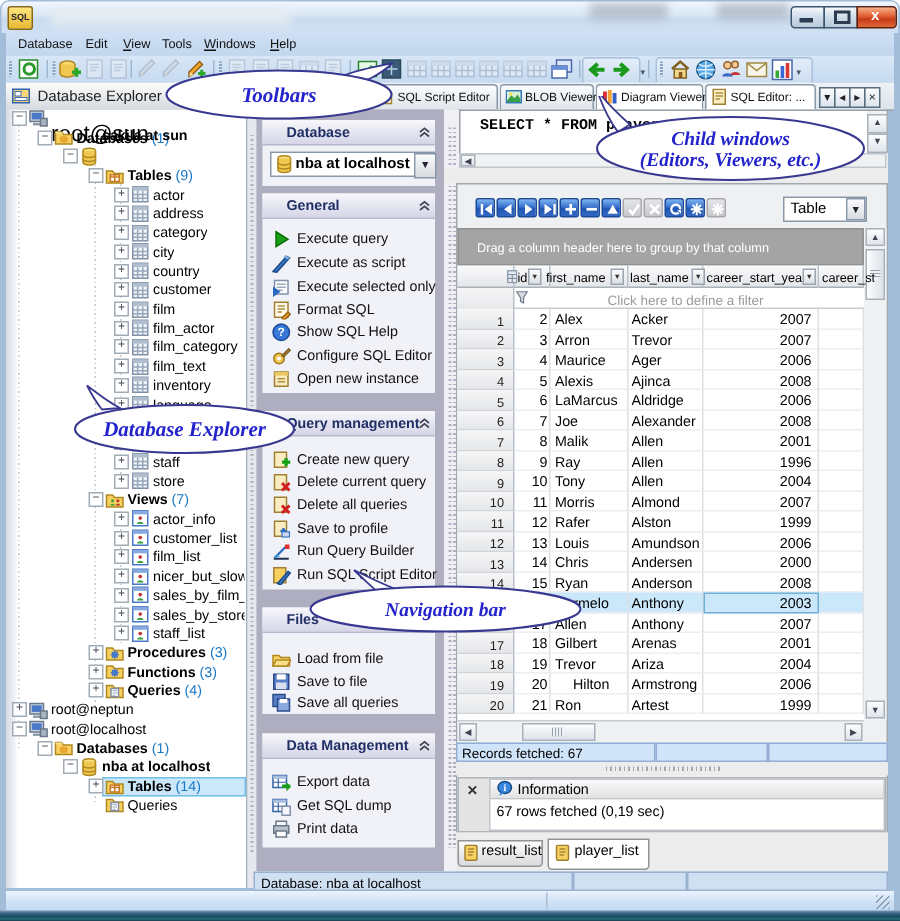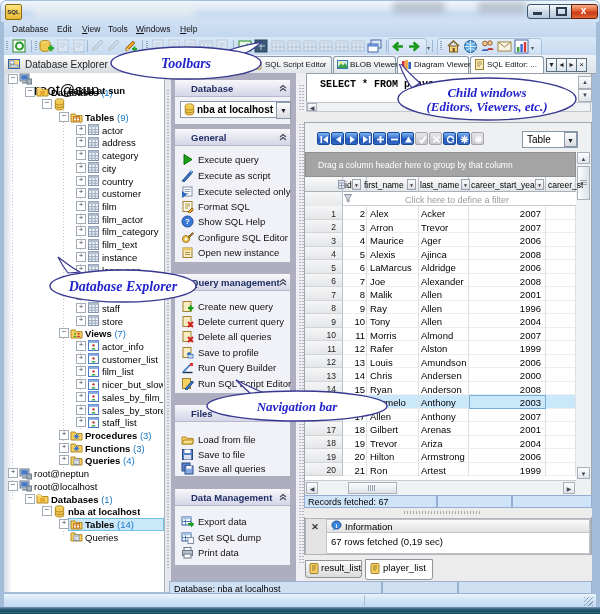--- a/index.html
+++ b/index.html
@@ -414,21 +414,21 @@
   </div>
 <div class="a txt" style="left:102px;top:239.2px;font-size:9.5px;color:#000;max-width:61px;overflow:hidden">film_text</div>
 <div class="eb" style="left:76px;top:251.9px">+</div>
 <div class="a" style="left:87px;top:250.4px;width:13px;height:13px">
     <svg width="13" height="13" viewBox="0 0 13 13">
       <rect x="1.5" y="1.5" width="10" height="10" fill="#f0f4f8" stroke="#8090a8"></rect>
       <rect x="1.5" y="1.5" width="10" height="2.6" fill="#b0bece"></rect>
       <path d="M1.5 6.7h10M1.5 9.2h10M4.8 4.1v7.4M8.2 4.1v7.4" stroke="#98a8bc"></path>
     </svg>
   </div>
-<div class="a txt" style="left:102px;top:251.9px;font-size:9.5px;color:#000;max-width:61px;overflow:hidden">instance</div>
+<div class="a txt" style="left:102px;top:251.9px;font-size:9.5px;color:#000;max-width:61px;overflow:hidden">inventory</div>
 <div class="eb" style="left:76px;top:264.6px">+</div>
 <div class="a" style="left:87px;top:263.1px;width:13px;height:13px">
     <svg width="13" height="13" viewBox="0 0 13 13">
       <rect x="1.5" y="1.5" width="10" height="10" fill="#f0f4f8" stroke="#8090a8"></rect>
       <rect x="1.5" y="1.5" width="10" height="2.6" fill="#b0bece"></rect>
       <path d="M1.5 6.7h10M1.5 9.2h10M4.8 4.1v7.4M8.2 4.1v7.4" stroke="#98a8bc"></path>
     </svg>
   </div>
 <div class="a txt" style="left:102px;top:264.6px;font-size:9.5px;color:#000;max-width:61px;overflow:hidden">language</div>
 <div class="eb" style="left:76px;top:277.3px">+</div>
@@ -1152,21 +1152,21 @@
 <div class="gc" style="left:421px;top:437.5px;width:46px">Ariza</div>
 <div class="a" style="left:469px;top:437.5px;width:72px;height:11px;font-size:9.5px;color:#000;text-align:right">2004</div>
 <div class="a" style="left:305px;top:449.0px;width:38px;height:13.5px;background:linear-gradient(#f6f6f7,#e4e6e8);border-right:1px solid #b8c0c8;border-bottom:1px solid #d0d4d8;box-sizing:border-box"></div>
 <div class="a" style="left:305px;top:451.5px;width:31px;height:11px;font-size:8.5px;color:#222;text-align:right">19</div>
 <div class="a" style="left:343px;top:449.0px;width:24px;height:13.5px;border-right:1px solid #dde0e5;border-bottom:1px solid #eceef1;box-sizing:border-box"></div>
 <div class="a" style="left:367px;top:449.0px;width:52px;height:13.5px;border-right:1px solid #dde0e5;border-bottom:1px solid #eceef1;box-sizing:border-box"></div>
 <div class="a" style="left:419px;top:449.0px;width:50px;height:13.5px;border-right:1px solid #dde0e5;border-bottom:1px solid #eceef1;box-sizing:border-box"></div>
 <div class="a" style="left:469px;top:449.0px;width:77px;height:13.5px;border-right:1px solid #dde0e5;border-bottom:1px solid #eceef1;box-sizing:border-box"></div>
 <div class="a" style="left:546px;top:449.0px;width:30px;height:13.5px;border-right:1px solid #dde0e5;border-bottom:1px solid #eceef1;box-sizing:border-box"></div>
 <div class="a" style="left:343px;top:451.0px;width:22px;height:11px;font-size:9.5px;color:#000;text-align:right">20</div>
-<div class="gc" style="left:370px;top:451.0px;width:52px">Hilton</div>
+<div class="gc" style="left:382px;top:451.0px;width:52px">Hilton</div>
 <div class="gc" style="left:421px;top:451.0px;width:46px">Armstrong</div>
 <div class="a" style="left:469px;top:451.0px;width:72px;height:11px;font-size:9.5px;color:#000;text-align:right">2006</div>
 <div class="a" style="left:305px;top:462.5px;width:38px;height:13.5px;background:linear-gradient(#f6f6f7,#e4e6e8);border-right:1px solid #b8c0c8;border-bottom:1px solid #d0d4d8;box-sizing:border-box"></div>
 <div class="a" style="left:305px;top:465.0px;width:31px;height:11px;font-size:8.5px;color:#222;text-align:right">20</div>
 <div class="a" style="left:343px;top:462.5px;width:24px;height:13.5px;border-right:1px solid #dde0e5;border-bottom:1px solid #eceef1;box-sizing:border-box"></div>
 <div class="a" style="left:367px;top:462.5px;width:52px;height:13.5px;border-right:1px solid #dde0e5;border-bottom:1px solid #eceef1;box-sizing:border-box"></div>
 <div class="a" style="left:419px;top:462.5px;width:50px;height:13.5px;border-right:1px solid #dde0e5;border-bottom:1px solid #eceef1;box-sizing:border-box"></div>
 <div class="a" style="left:469px;top:462.5px;width:77px;height:13.5px;border-right:1px solid #dde0e5;border-bottom:1px solid #eceef1;box-sizing:border-box"></div>
 <div class="a" style="left:546px;top:462.5px;width:30px;height:13.5px;border-right:1px solid #dde0e5;border-bottom:1px solid #eceef1;box-sizing:border-box"></div>
 <div class="a" style="left:343px;top:464.5px;width:22px;height:11px;font-size:9.5px;color:#000;text-align:right">21</div>

